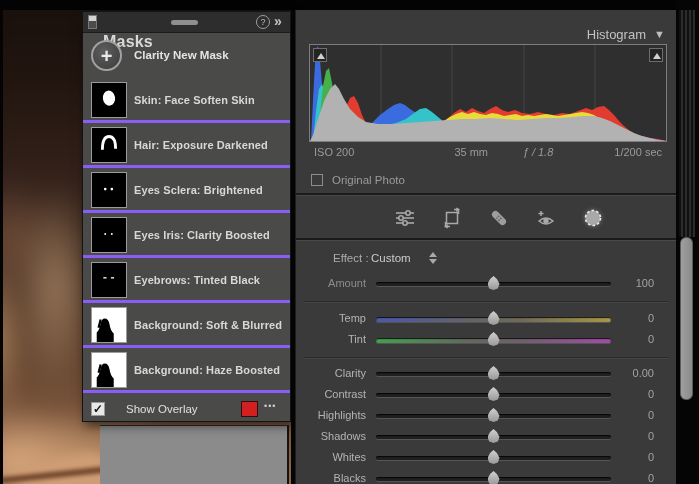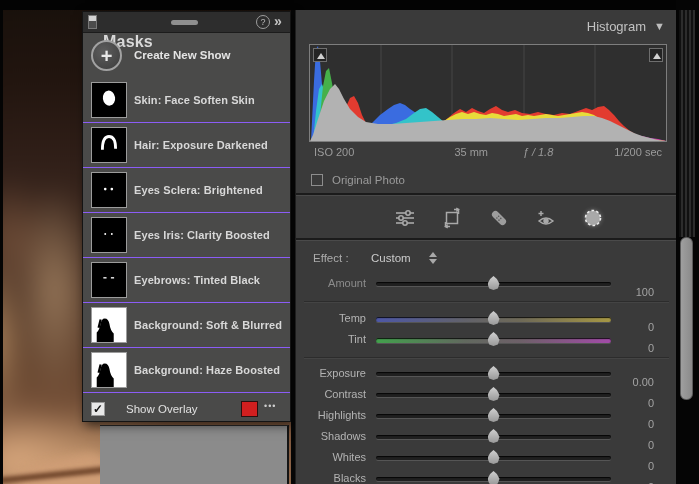--- a/index.html
+++ b/index.html
@@ -43,36 +43,36 @@
   .mh-help { position:absolute; left:173px; top:3px; width:14px; height:14px; border:1px solid #9d9d9d; border-radius:50%;
              color:#b9b9b9; font-size:9px; line-height:13px; text-align:center; }
   .mh-collapse { position:absolute; left:191px; top:1px; color:#c4c4c4; font-size:14px; font-weight:bold; }
 
   .create-row { position:absolute; left:0; top:22px; width:100%; height:44px; cursor:pointer; }
   .plus-circle { position:absolute; left:8px; top:6px; width:31px; height:31px; border-radius:50%;
                  border:2px solid #a2a2a2; background:radial-gradient(circle at 40% 35%, #5d5d5d, #3c3c3c);
                  color:#e9e9e9; font-size:20px; line-height:28px; text-align:center; font-weight:bold; }
   .create-label { position:absolute; left:51px; top:15px; font-size:11.5px; font-weight:bold; color:#e4e4e4; }
 
-  .mask-row { position:absolute; left:0; width:100%; height:45px; border-bottom:1px solid #8b5cf6; cursor:pointer; }
+  .mask-row { position:absolute; left:0; width:100%; height:45px; border-bottom:3px solid #8b5cf6; cursor:pointer; }
   .mask-thumb { position:absolute; left:8px; top:4px; width:36px; height:36px; background:#000; border:1px solid #9c9c9c; }
   .mask-thumb svg { display:block; width:34px; height:34px; }
   .mask-label { position:absolute; left:51px; top:16px; font-size:11px; font-weight:bold; color:#d8d8d8; letter-spacing:.1px; }
 
   .overlay-row { position:absolute; left:0; top:387px; width:100%; height:23px; }
   .ov-check { position:absolute; left:8px; top:3px; width:14px; height:14px; background:#e8e8e8;
               border:1px solid #9a9a9a; color:#141414; font-size:12px; line-height:13px; text-align:center; font-weight:bold; }
   .ov-label { position:absolute; left:43px; top:4px; font-size:11.5px; color:#e0e0e0; }
   .ov-swatch { position:absolute; left:158px; top:2px; width:17px; height:16px; border:1px solid #2c0f0f; }
   .ov-menu { position:absolute; left:181px; top:2px; color:#cdcdcd; font-size:9px; letter-spacing:1px; }
 
   
   .rpanel { position:absolute; left:295px; top:10px; width:381px; height:474px; background:#3a3a3a;
             border-left:1px solid #1e1e1e; }
-  .hist-header { position:absolute; left:0; top:0; width:100%; height:32px; cursor:pointer;padding-left:41px; }
+  .hist-header { position:absolute; left:0; top:8px; width:100%; height:32px; cursor:pointer;padding-left:41px; }
   .hist-title { position:absolute; right:30px; top:9px; font-size:13px; color:#c2c2c2; }
   .hist-tri { position:absolute; right:11px; top:10px; color:#bdbdbd; font-size:11px; }
 
   .hist-box { position:absolute; left:13px; top:34px; width:358px; height:98px; background:#2f2f2f;
               border:1px solid #7e7e7e; }
   .hist-box svg { display:block; }
   .clip { position:absolute; width:14px; height:14px; background:#242424; border:1px solid #6e6e6e; top:3px; }
   .clip.left { left:3px; } .clip.right { right:3px; }
   .clip .tri { position:absolute; left:3px; top:4px; width:0; height:0;
                border-left:4px solid transparent; border-right:4px solid transparent; border-bottom:6px solid #d0d0d0; }
@@ -89,32 +89,32 @@
 
   .sect-div { position:absolute; left:0; width:100%; height:3px; background:#1b1b1b; border-bottom:1px solid #4a4a4a; }
 
   .tools { position:absolute; left:0; top:189px; width:100%; height:39px; }
   .tools-inner { position:absolute; left:98px; top:8px; display:flex; gap:25px; }
   .tool { width:22px; height:22px; cursor:pointer; }
   .tool svg { display:block; }
   .tool.active svg { filter:drop-shadow(0 0 2px rgba(255,255,255,.45)); }
 
   .effect-row { position:absolute; left:0; top:238px; width:100%; height:20px; }
-  .effect-label { position:absolute; left:17px; top:4px; font-size:11.5px; color:#ababab; }
+  .effect-label { position:absolute; left:37px; top:4px; font-size:11.5px; color:#ababab; }
   .effect-value { position:absolute; left:75px; top:4px; font-size:11.5px; color:#cbcbcb; cursor:pointer;text-align:center; }
   .updown { position:absolute; left:133px; top:3px; width:9px; height:14px; cursor:pointer; }
   .updown .up { position:absolute; left:0; top:1px; width:0; height:0;
     border-left:4px solid transparent; border-right:4px solid transparent; border-bottom:5px solid #a8a8a8; }
   .updown .dn { position:absolute; left:0; bottom:1px; width:0; height:0;
     border-left:4px solid transparent; border-right:4px solid transparent; border-top:5px solid #a8a8a8; }
 
   .srow { position:absolute; left:0; width:100%; height:20px; }
   .slabel { position:absolute; left:0; width:70px; text-align:right; font-size:11px; color:#b3b3b3; top:3px; }
   .slabel.dim { color:#8c8c8c; }
-  .sval { position:absolute; right:22px; width:58px; text-align:right; font-size:11px; color:#a3a3a3; top:3px; cursor:pointer;margin-top:9px; }
+  .sval { position:absolute; right:22px; width:58px; text-align:right; font-size:11px; color:#a3a3a3; top:3px; cursor:pointer; }
   .strack { position:absolute; left:80px; top:8px; width:235px; height:4px; background:#1f1f1f; border-radius:2px;
             box-shadow:0 1px 0 rgba(255,255,255,.14), inset 0 1px 1px rgba(0,0,0,.85); cursor:pointer; }
   .strack.temp { height:5px; background:linear-gradient(90deg,#4d57a6,#62626a 38%,#6f6a57 62%,#a69744); }
   .strack.tint { height:5px; background:linear-gradient(90deg,#42a04c,#62695f 38%,#6e6069 62%,#a24ba8); }
   .shandle { position:absolute; top:-6px; width:12px; height:14px;
              background:linear-gradient(#d0d0d0,#989898);
              clip-path:polygon(50% 0%,78% 22%,100% 56%,86% 90%,50% 100%,14% 90%,0% 56%,22% 22%); }
   .group-div { position:absolute; left:8px; width:365px; height:1px; background:#2c2c2c; box-shadow:0 1px 0 rgba(255,255,255,.05); }
 
   
@@ -144,21 +144,21 @@
     <div class="masks-header">
       <div class="mh-toggle"></div>
       <div class="mh-title">Masks</div>
       <div class="mh-pill"></div>
       <div class="mh-help">?</div>
       <div class="mh-collapse">»</div>
     </div>
 
     <div class="create-row">
       <div class="plus-circle">+</div>
-      <div class="create-label">Create New Show</div>
+      <div class="create-label">Clarity New Mask</div>
     </div>
 
     <div class="mask-row" style="top:66px">
       <div class="mask-thumb">
         <svg viewBox="0 0 36 36">
             <ellipse cx="18" cy="16" rx="6.5" ry="8" fill="#fff" transform="rotate(-8 18 16)"></ellipse>
           </svg>
       </div>
       <div class="mask-label">Skin: Face Soften Skin</div>
     </div>
@@ -351,21 +351,21 @@
       <span class="slabel">Tint</span>
       <div class="strack tint">
           <div class="shandle" style="left: calc(50% - 6px);"></div>
         </div>
       <span class="sval">0</span>
     </div>
 
     <div class="group-div" style="top:347px"></div>
 
     <div class="srow" style="top:354px">
-      <span class="slabel">Exposure</span>
+      <span class="slabel">Clarity</span>
       <div class="strack plain">
           <div class="shandle" style="left: calc(50% - 6px);"></div>
         </div>
       <span class="sval">0.00</span>
     </div>
     <div class="srow" style="top:375px">
       <span class="slabel">Contrast</span>
       <div class="strack plain">
           <div class="shandle" style="left: calc(50% - 6px);"></div>
         </div>

